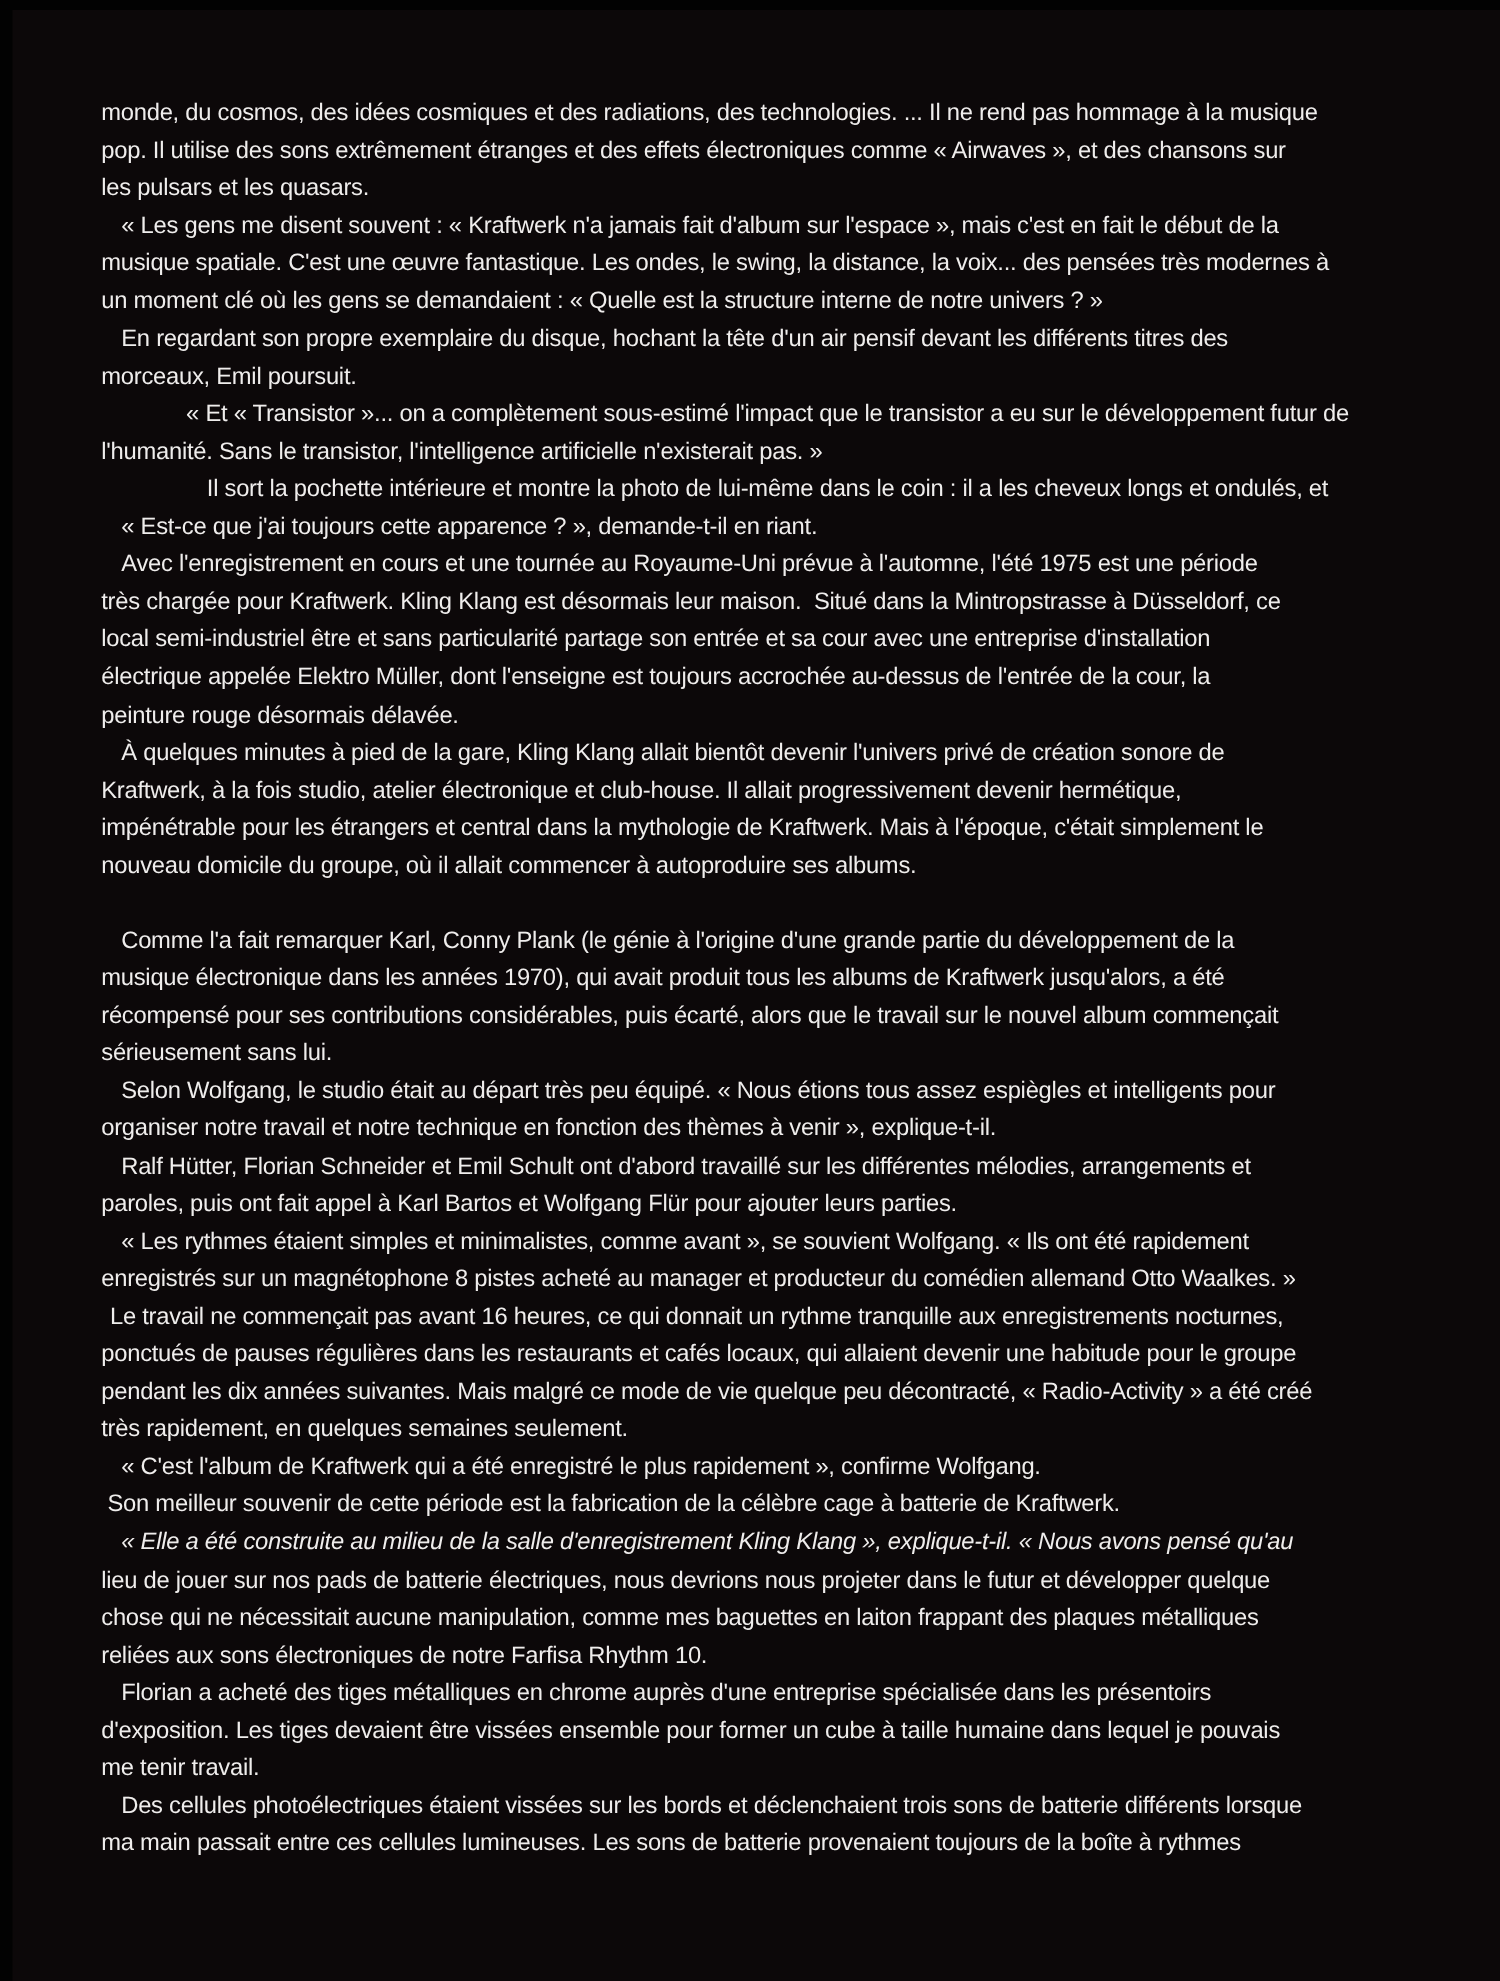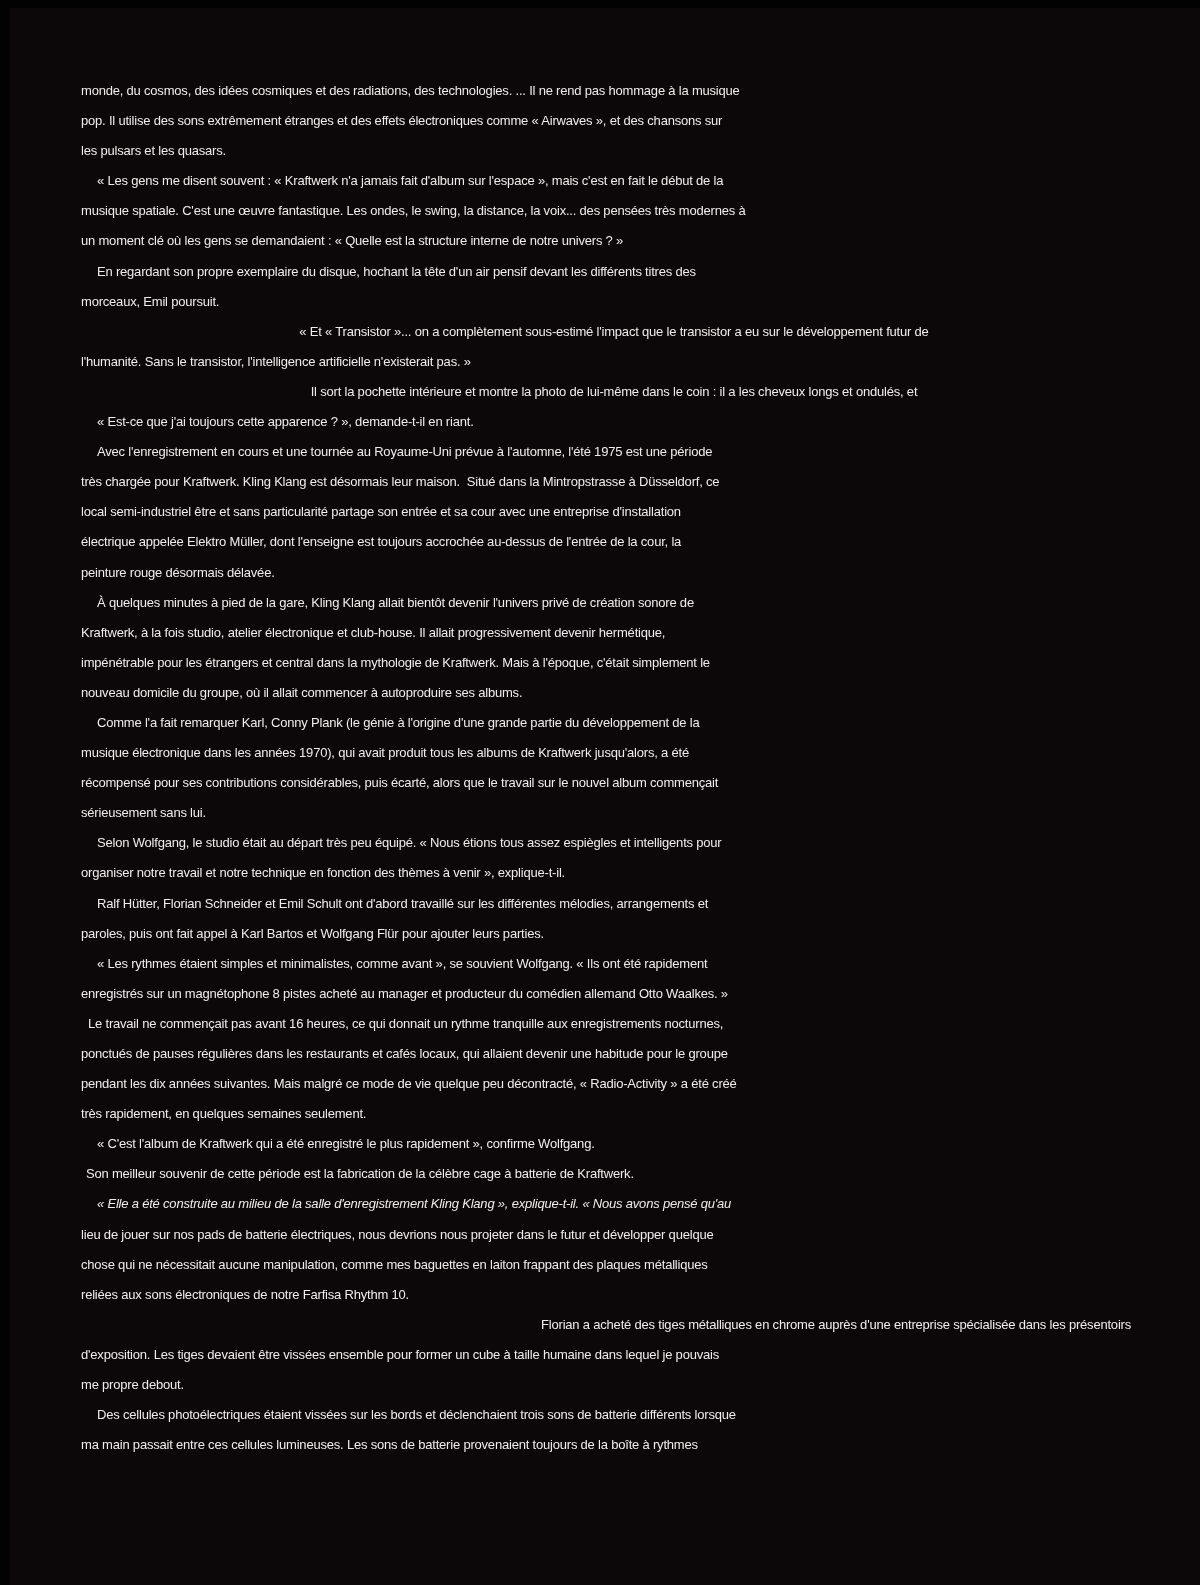--- a/index.html
+++ b/index.html
@@ -22,21 +22,21 @@
     background: #0c0809;
   }
   .text-block {
     position: absolute;
     left: 71px;   
     top: 68px;    
     width: 1050px;
   }
   .line {
     font-family: "Liberation Sans", "DejaVu Sans", sans-serif;
-    font-size: 13px;
+    font-size: 19px;
     line-height: 30.1px;
     font-weight: 400;
     letter-spacing: -0.2px;
     color: #efedec;
     white-space: pre;   
   }
 </style>
 </head>
 <body>
 
@@ -73,21 +73,21 @@
         <div class="line">électrique appelée Elektro Müller, dont l'enseigne est toujours accrochée au-dessus de l'entrée de la cour, la</div>
         <div class="line">peinture rouge désormais délavée.</div>
       </div>
       <div class="paragraph">
         <div class="line" style="text-indent: 16px;">À quelques minutes à pied de la gare, Kling Klang allait bientôt devenir l'univers privé de création sonore de</div>
         <div class="line">Kraftwerk, à la fois studio, atelier électronique et club-house. Il allait progressivement devenir hermétique,</div>
         <div class="line">impénétrable pour les étrangers et central dans la mythologie de Kraftwerk. Mais à l'époque, c'était simplement le</div>
         <div class="line">nouveau domicile du groupe, où il allait commencer à autoproduire ses albums.</div>
       </div>
       <div class="paragraph">
-        <div class="line" style="text-indent: 16px;">Comme l'a fait remarquer Karl, Conny Plank (le génie à l'origine d'une grande partie du développement de la</div>
+        <div class="line" style="text-indent: 16px; margin-top: 30px;">Comme l'a fait remarquer Karl, Conny Plank (le génie à l'origine d'une grande partie du développement de la</div>
         <div class="line">musique électronique dans les années 1970), qui avait produit tous les albums de Kraftwerk jusqu'alors, a été</div>
         <div class="line">récompensé pour ses contributions considérables, puis écarté, alors que le travail sur le nouvel album commençait</div>
         <div class="line">sérieusement sans lui.</div>
       </div>
       <div class="paragraph">
         <div class="line" style="text-indent: 16px;">Selon Wolfgang, le studio était au départ très peu équipé. « Nous étions tous assez espiègles et intelligents pour</div>
         <div class="line">organiser notre travail et notre technique en fonction des thèmes à venir », explique-t-il.</div>
       </div>
       <div class="paragraph">
         <div class="line" style="text-indent: 16px;">Ralf Hütter, Florian Schneider et Emil Schult ont d'abord travaillé sur les différentes mélodies, arrangements et</div>
@@ -109,22 +109,22 @@
       <div class="paragraph">
         <div class="line" style="text-indent: 5px;">Son meilleur souvenir de cette période est la fabrication de la célèbre cage à batterie de Kraftwerk.</div>
       </div>
       <div class="paragraph">
         <div class="line" style="text-indent: 16px; font-style: italic;">« Elle a été construite au milieu de la salle d'enregistrement Kling Klang », explique-t-il. « Nous avons pensé qu'au</div>
         <div class="line">lieu de jouer sur nos pads de batterie électriques, nous devrions nous projeter dans le futur et développer quelque</div>
         <div class="line">chose qui ne nécessitait aucune manipulation, comme mes baguettes en laiton frappant des plaques métalliques</div>
         <div class="line">reliées aux sons électroniques de notre Farfisa Rhythm 10.</div>
       </div>
       <div class="paragraph">
-        <div class="line" style="text-indent: 16px; text-align: right;">Florian a acheté des tiges métalliques en chrome auprès d'une entreprise spécialisée dans les présentoirs</div>
+        <div class="line" style="text-indent: 16px;">Florian a acheté des tiges métalliques en chrome auprès d'une entreprise spécialisée dans les présentoirs</div>
         <div class="line">d'exposition. Les tiges devaient être vissées ensemble pour former un cube à taille humaine dans lequel je pouvais</div>
-        <div class="line">me propre debout.</div>
+        <div class="line">me tenir travail.</div>
       </div>
       <div class="paragraph">
         <div class="line" style="text-indent: 16px;">Des cellules photoélectriques étaient vissées sur les bords et déclenchaient trois sons de batterie différents lorsque</div>
         <div class="line">ma main passait entre ces cellules lumineuses. Les sons de batterie provenaient toujours de la boîte à rythmes</div>
       </div>
     </div>
 </div>
 
 </body></html>

